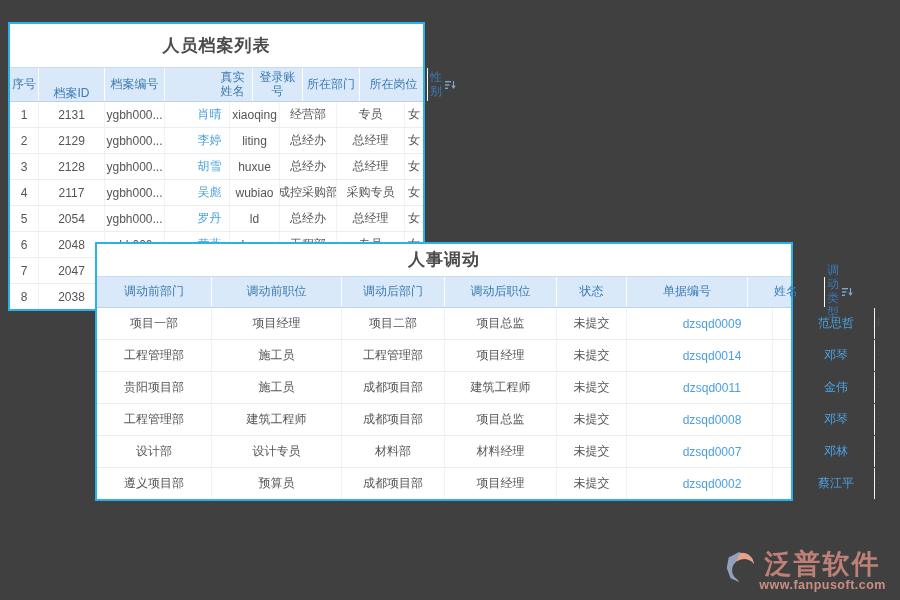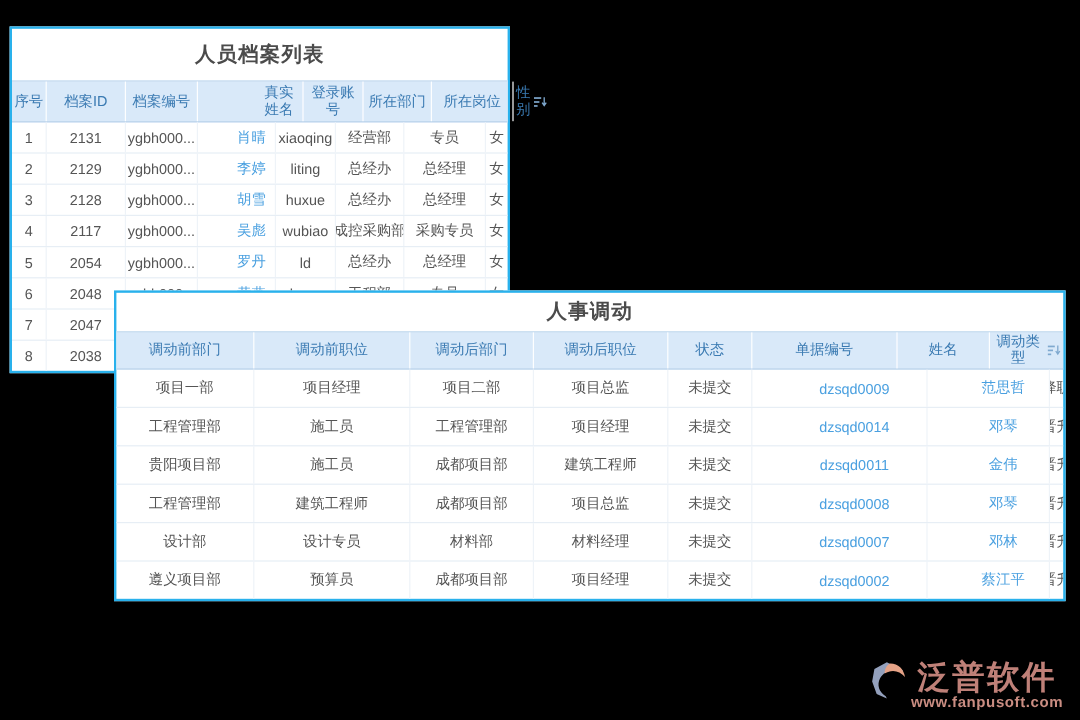--- a/index.html
+++ b/index.html
@@ -1,20 +1,20 @@
 <!DOCTYPE html>
 <html><head>
 <meta charset="utf-8">
 <style>
   html,body{margin:0;padding:0;background:#fff;}
-  #stage{position:relative;width:900px;height:600px;overflow:hidden;background:#000000;
+  #stage{position:relative;width:900px;height:600px;overflow:hidden;background:#404040;
          font-family:"Liberation Sans","DejaVu Sans",sans-serif;}
   .card{position:absolute;background:#fff;border:2px solid #29b1ec;box-sizing:border-box;}
   .card-archive{left:8px;top:22px;width:417px;z-index:1;}
-  .card-transfer{left:95px;top:242px;width:793px;z-index:2;}
+  .card-transfer{left:95px;top:242px;width:698px;z-index:2;}
   .card-title{text-align:center;font-weight:bold;color:#4b4b4b;letter-spacing:1px;}
   .card-archive .card-title{height:43px;line-height:43px;font-size:17px;}
   .card-transfer .card-title{height:32px;line-height:32px;font-size:17px;}
   .thead{display:flex;background:#d9e9f9;border-top:1px solid #c8dcef;border-bottom:1px solid #bad3ea;
          align-items:stretch;}
   .card-archive .thead{height:33px;}
   .card-transfer .thead{height:30px;}
   .hcell{display:flex;align-items:center;justify-content:center;gap:3px;
          color:#3a7ab2;font-size:12px;line-height:1.15;text-align:center;
          border-right:1px solid #fdfeff;box-sizing:border-box;padding:0 2px;}
@@ -38,21 +38,21 @@
 <body>
 
 <div id="stage">
 
   <div class="card card-archive">
     <div class="card-title">人员档案列表</div>
     <div class="thead">
         <div class="hcell" style="flex: 0 0 29px; font-family: Liberation Serif, serif;">
           <span>序号</span>
         </div>
-        <div class="hcell" style="flex: 0 0 66px;">
+        <div class="hcell" style="flex: 0 0 66px; align-items: flex-end;">
           <span>档案ID</span>
         </div>
         <div class="hcell" style="flex: 0 0 60px;">
           <span>档案编号</span>
         </div>
         <div class="hcell" style="flex: 0 0 40px; margin-left: 48px;">
           <span>真实姓名</span>
         </div>
         <div class="hcell" style="flex: 0 0 50px;">
           <span>登录账号</span>

